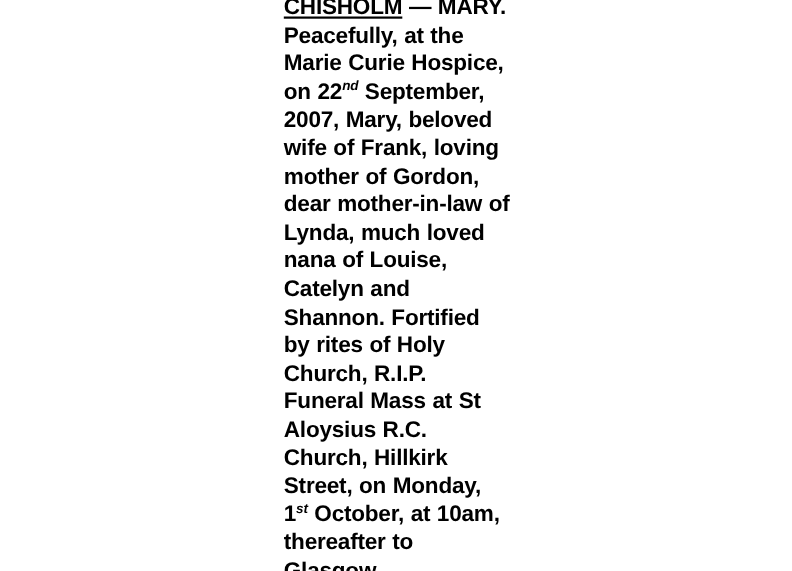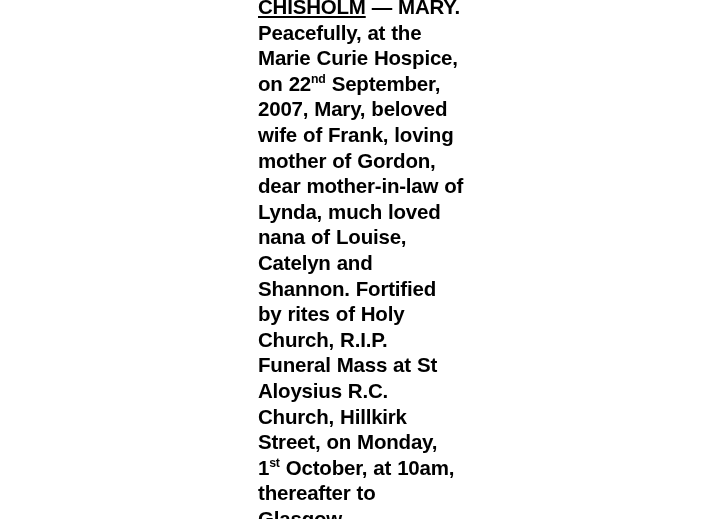--- a/index.html
+++ b/index.html
@@ -37,20 +37,21 @@
     text-decoration: underline;
     text-underline-offset: 2px;
   }
   .body-text {
     font-weight: bold;
   }
   sup {
     font-size: 0.6em;
     vertical-align: super;
     line-height: 0;
+    font-style: italic;
   }
 </style>
 </head>
 <body>
 
 <div class="page">
   <div class="notice">
     <span class="surname">CHISHOLM</span><span> — </span><span class="body-text">MARY. Peacefully, at the Marie Curie Hospice, on 22</span><sup>nd</sup><span class="body-text"> September, 2007, Mary, beloved wife of Frank, loving mother of Gordon, dear mother-in-law of Lynda, much loved nana of Louise, Catelyn and Shannon. Fortified by rites of Holy Church, R.I.P. Funeral Mass at St Aloysius R.C. Church, Hillkirk Street, on Monday, 1</span><sup>st</sup><span class="body-text"> October, at 10am, thereafter to Glasgow Crematorium, Maryhill, commencing at 11am.</span>
   </div>
 </div>

